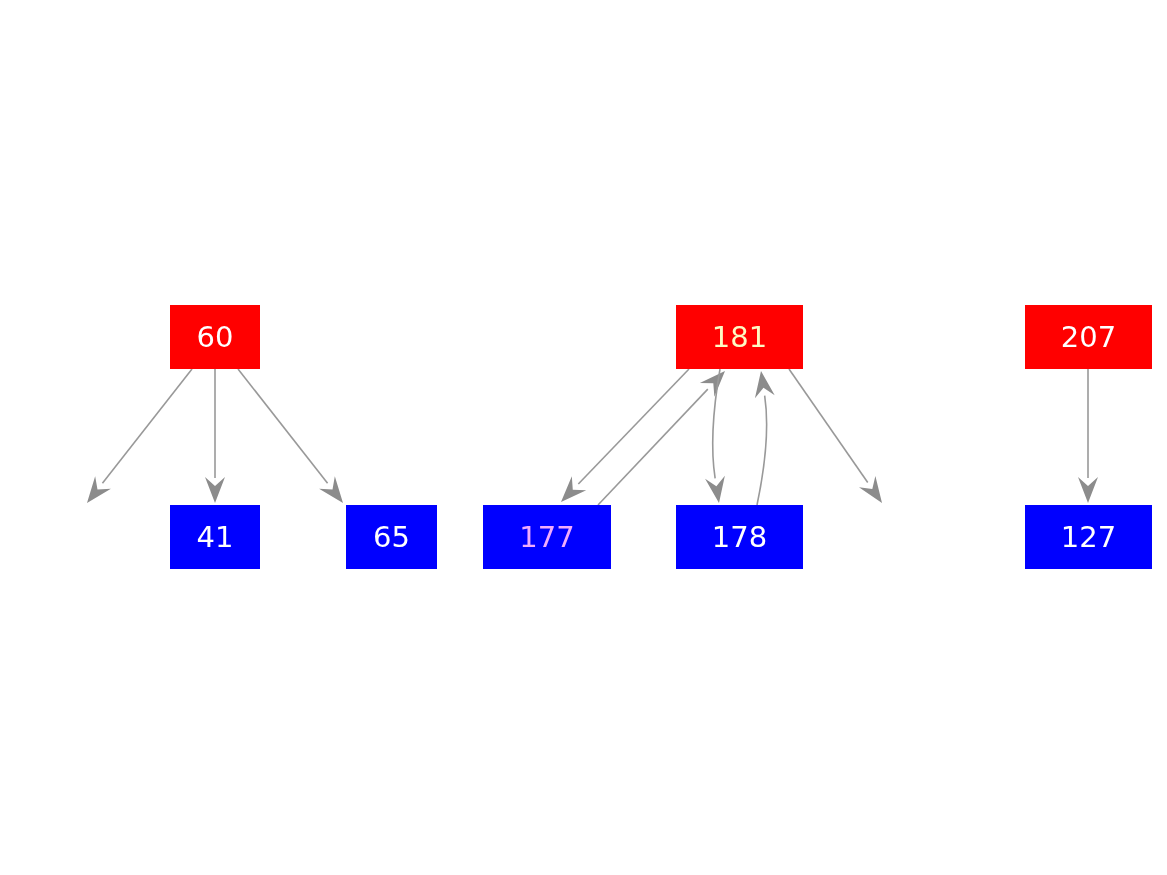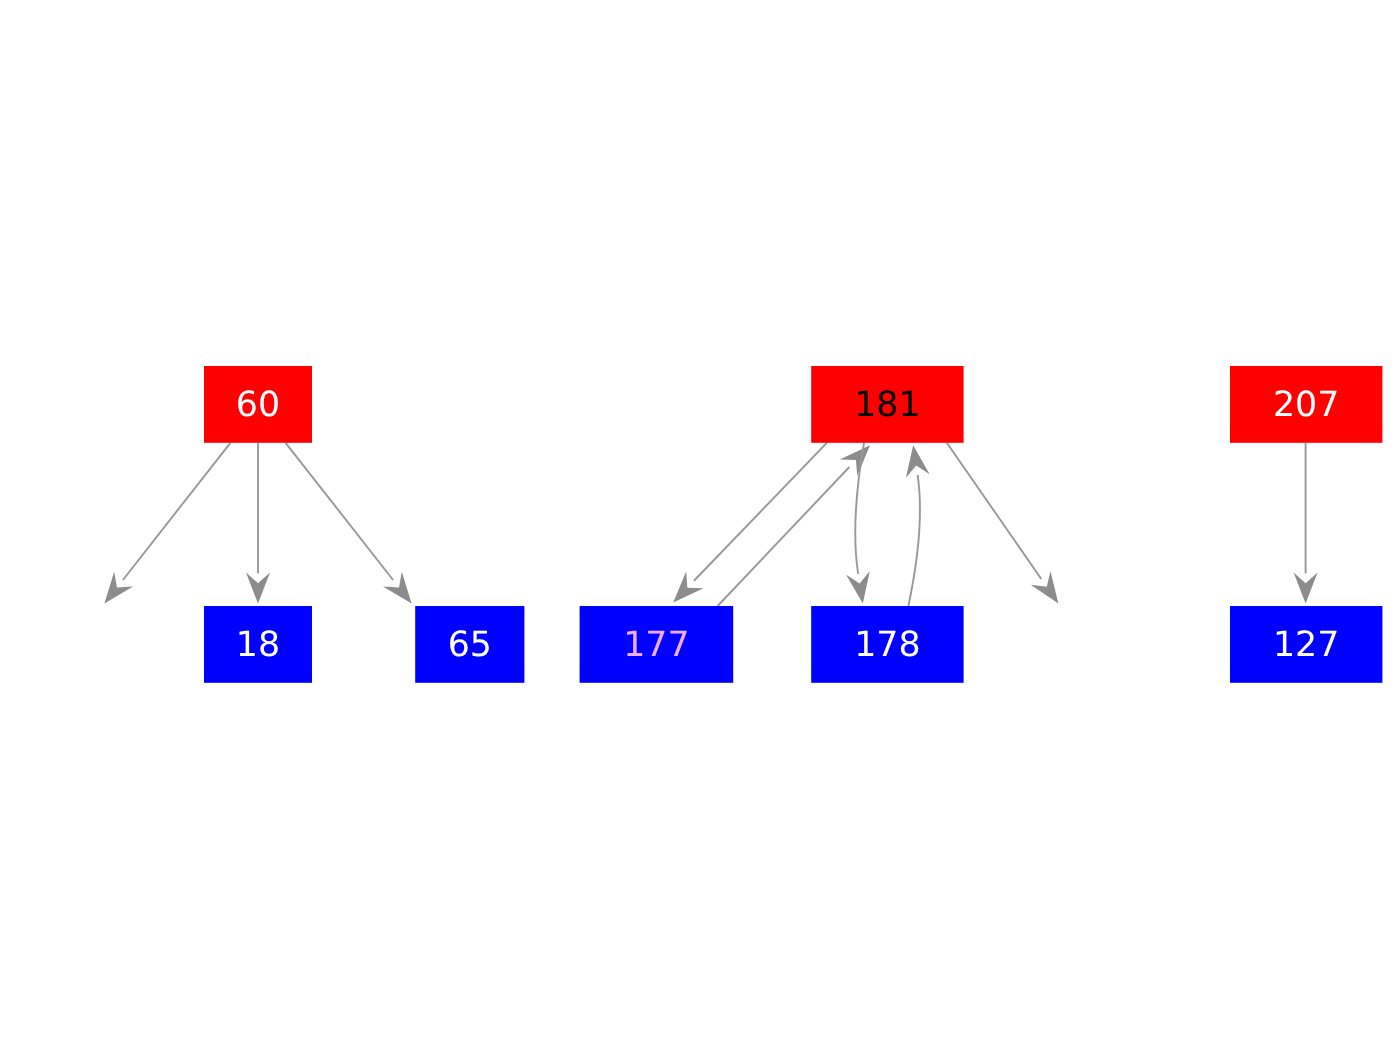--- a/index.html
+++ b/index.html
@@ -57,27 +57,27 @@
       <path d="M789 369 Q835.5 436 867.7458499697805 482.4617623220493" fill="none" stroke="#999999" stroke-width="1.6"></path>
       <polygon points="0,0 -26,-10 -17,0 -26,10" fill="#8c8c8c" transform="translate(882,503) rotate(55.23819766651298)"></polygon>
       <path d="M1088 369 Q1088 436 1088 478" fill="none" stroke="#999999" stroke-width="1.6"></path>
       <polygon points="0,0 -26,-10 -17,0 -26,10" fill="#8c8c8c" transform="translate(1088,503) rotate(90)"></polygon>
     </svg>
 
 <div class="graph-node" style="left: 170px; top: 305px; width: 90px; height: 64px; background: rgb(255, 0, 0);">
       <span class="node-label" style="color: rgb(255, 255, 255);">60</span>
     </div>
     <div class="graph-node" style="left: 170px; top: 505px; width: 90px; height: 64px; background: rgb(0, 0, 255);">
-      <span class="node-label" style="color: rgb(255, 255, 255);">18</span>
+      <span class="node-label" style="color: rgb(255, 255, 255);">41</span>
     </div>
     <div class="graph-node" style="left: 346px; top: 505px; width: 91px; height: 64px; background: rgb(0, 0, 255);">
       <span class="node-label" style="color: rgb(255, 255, 255);">65</span>
     </div>
     <div class="graph-node" style="left: 676px; top: 305px; width: 127px; height: 64px; background: rgb(255, 0, 0);">
-      <span class="node-label" style="color: #000000;">181</span>
+      <span class="node-label" style="color: #fef9c3;">181</span>
     </div>
     <div class="graph-node" style="left: 483px; top: 505px; width: 128px; height: 64px; background: rgb(0, 0, 255);">
       <span class="node-label" style="color: #f0abfc;">177</span>
     </div>
     <div class="graph-node" style="left: 676px; top: 505px; width: 127px; height: 64px; background: rgb(0, 0, 255);">
       <span class="node-label" style="color: rgb(255, 255, 255);">178</span>
     </div>
     <div class="graph-node" style="left: 1025px; top: 305px; width: 127px; height: 64px; background: rgb(255, 0, 0);">
       <span class="node-label" style="color: rgb(255, 255, 255);">207</span>
     </div>

